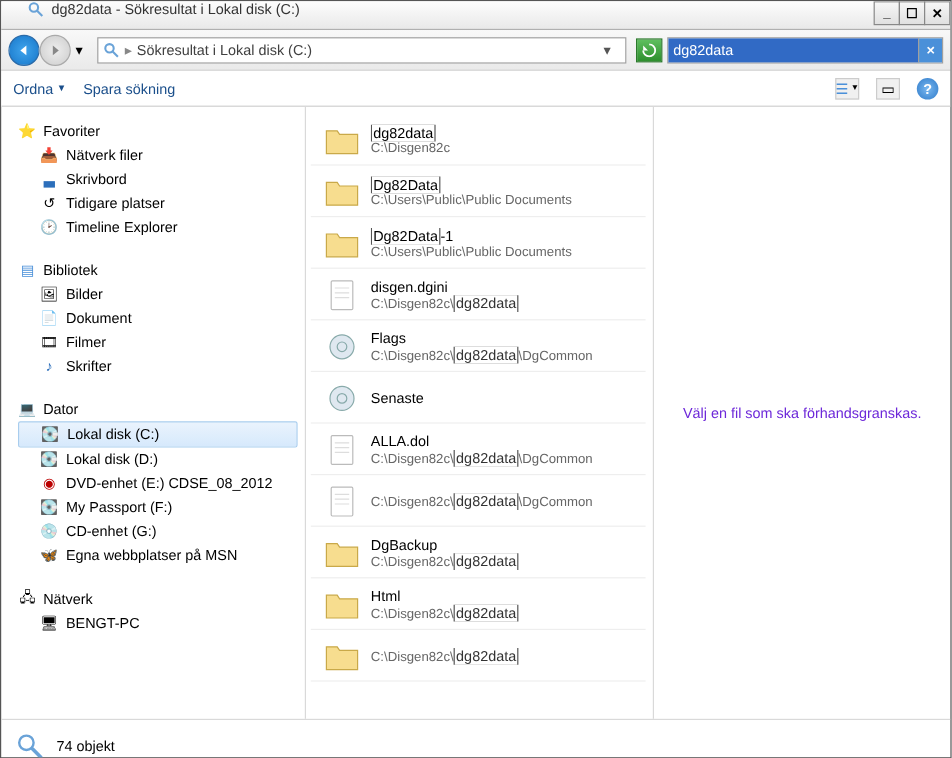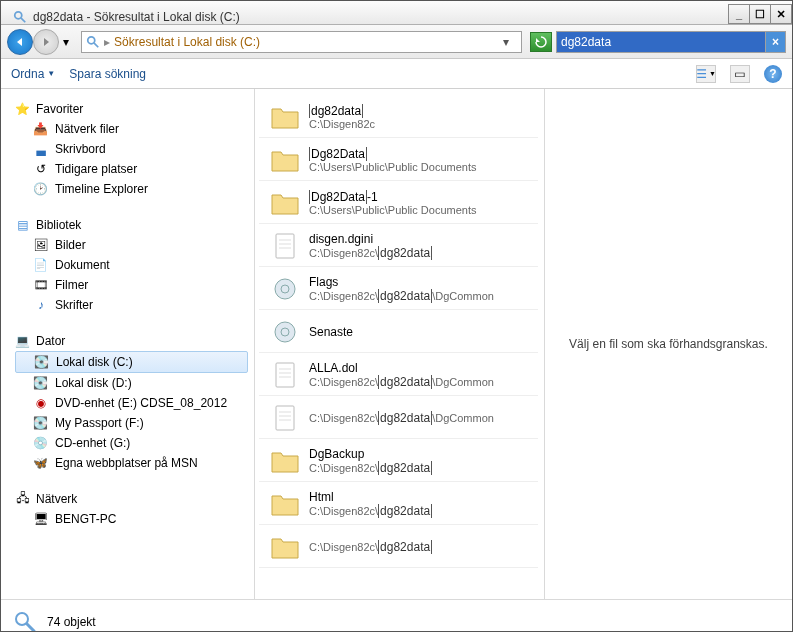--- a/index.html
+++ b/index.html
@@ -1,31 +1,31 @@
 <!DOCTYPE html>
 <html><head>
 <meta charset="utf-8">
 <style>
 * { box-sizing: border-box; margin: 0; padding: 0; font-family: "Segoe UI", Tahoma, sans-serif; font-size: 12px; }
 body { background: #fff; width: 793px; height: 632px; overflow: hidden; border: 1px solid #555; }
-.titlebar { height: 24px; background: linear-gradient(#fdfdfd, #e9e9e9); border-bottom: 1px solid #b0b0b0; display: flex; align-items: flex-end; padding-left: 12px; }
+.titlebar { height: 24px; background: linear-gradient(#fdfdfd, #e9e9e9); border-bottom: 1px solid #b0b0b0; display: flex; align-items: flex-start; padding-left: 22px; }
 .titlebar .mag { width: 14px; height: 14px; margin-right: 6px; }
 .titlebar .title { color: #333; flex: 1; }
 .titlebar .winbtns { display: flex; }
 .titlebar .winbtn { width: 22px; height: 20px; border: 1px solid #888; margin-left: -1px; background: linear-gradient(#f7f7f7,#e0e0e0); display: flex; align-items: center; justify-content: center; font-family: Arial; font-size: 11px; font-weight: bold; cursor: default; }
 .navbar { height: 34px; background: linear-gradient(#f8f8f8,#eaeaea); border-bottom: 1px solid #c9c9c9; display: flex; align-items: center; padding: 0 6px; gap: 4px; }
 .navbtns { display: flex; align-items: center; }
 .navcircle { width: 26px; height: 26px; border-radius: 50%; background: radial-gradient(#3fa4ec,#1776c9); border: 1px solid #2a6aa8; display: flex; align-items: center; justify-content: center; }
 .navcircle.disabled { background: radial-gradient(#eee,#ccc); border-color:#aaa; }
 .navcircle svg { fill: #fff; }
 .navcircle.disabled svg { fill:#888; }
 .smallarrow { width: 14px; height: 16px; display:flex; align-items:center; justify-content:center; }
 .addressbar { flex: 1; height: 22px; border: 1px solid #a0a0a0; background: #fff; display: flex; align-items: center; padding: 0 4px; margin: 0 4px; }
 .addressbar .mag { width: 14px; height: 14px; margin-right: 4px; flex-shrink: 0; }
-.addressbar .pathtext { flex: 1; color: #a16207; }
+.addressbar .pathtext { flex: 1; color: #404040; }
 .addressbar .drop { width:14px; color:#555; }
 .refreshbtn { width: 22px; height: 20px; background: linear-gradient(#5fbf5f,#2d8f2d); border:1px solid #2a7a2a; display:flex; align-items:center; justify-content:center; }
 .searchbox { width: 230px; height: 22px; border: 1px solid #a0a0a0; background: #fff; display: flex; align-items: center; }
 .searchbox .sinput { flex:1; height:20px; border:none; outline:none; padding:0 4px; background:#316ac5; color:#fff; margin:0; }
 .searchbox .sinput::selection { background:#316ac5; color:#fff; }
 .searchbox .xbtn { width:20px; height:20px; background:#4a90d9; display:flex; align-items:center; justify-content:center; color:#fff; font-weight:bold; border-left:1px solid #a0a0a0; }
 .toolbar { height: 30px; border-bottom: 1px solid #d0d0d0; display:flex; align-items:center; padding: 4px 10px; gap: 14px; background:#fff; }
 .toolbar .tbtn { color:#1b4f8b; display:flex; align-items:center; gap:3px; }
 .toolbar .spacer { flex:1; }
 .tbicon { width:20px; height:18px; border:1px solid #ccc; background:#f0f0f0; display:flex; align-items:center; justify-content:center; }
@@ -44,21 +44,21 @@
 .results::-webkit-scrollbar { width:17px; }
 .results::-webkit-scrollbar-track { background:#f0f0f0; }
 .results::-webkit-scrollbar-thumb { background:#c0c0c0; border:1px solid #999; }
 .resitem { display:flex; align-items:center; gap:8px; padding: 4px 4px 4px 10px; border-bottom: 1px solid #eee; margin: 0 6px 2px 4px; }
 .resicon { width:32px; height:32px; flex-shrink:0; display:flex; align-items:center; justify-content:center; }
 .resitem .rtext { flex:1; min-width:0; }
 .resitem .rname { white-space:nowrap; overflow:hidden; }
 .resitem .rname .hl { border:1px solid #555; padding:0 1px; }
 .resitem .rpath { color:#666; font-size:11px; white-space:nowrap; overflow:hidden; text-overflow:clip; }
 .resitem .rpath .hl { border:1px solid #555; padding:0 1px; color:#333; }
-.preview { flex:1; display:flex; align-items:center; justify-content:center; color:#404040; padding:10px; text-align:center; }
+.preview { flex:1; display:flex; align-items:center; justify-content:center; color:#6d28d9; padding:10px; text-align:center; }
 .statusbar { height:44px; border-top:1px solid #d9d9d9; display:flex; align-items:center; padding-left:12px; gap:10px; }
 .bigmag { width:24px; height:24px; }
 .folder-svg polygon { fill:#f7dd8f; stroke:#c9a949; stroke-width:1; }
 .file-svg rect { fill:#fff; stroke:#bbb; }
 .gear-svg circle { fill:#dfe8f0; stroke:#8aa; }
 </style>
 </head>
 <body>
 
 <div class="titlebar">

